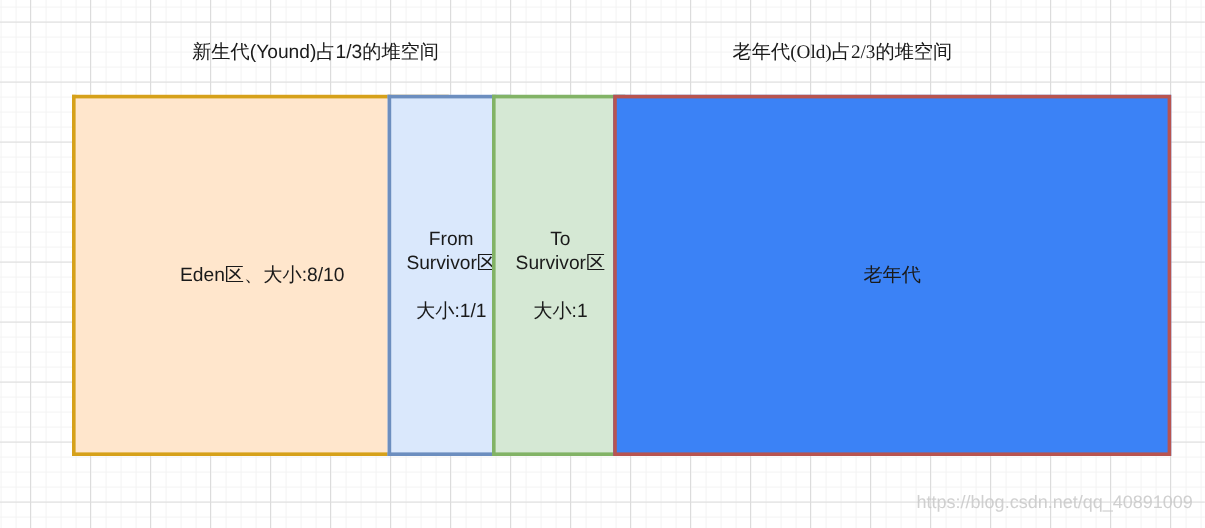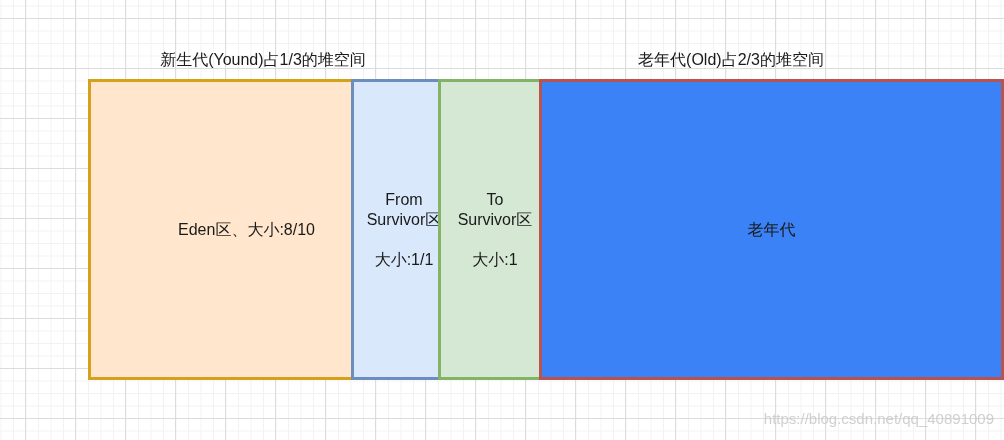--- a/index.html
+++ b/index.html
@@ -11,48 +11,48 @@
       linear-gradient(to bottom, #dcdcdc 1px, transparent 1px),
       linear-gradient(to right, #f2f2f2 1px, transparent 1px),
       linear-gradient(to bottom, #f2f2f2 1px, transparent 1px);
     background-size: 50px 50px, 50px 50px, 12.5px 12.5px, 12.5px 12.5px;
     background-position: 25px 18px, 25px 18px, 0.5px 5.5px, 0.5px 5.5px;
     font-family: "Liberation Sans", "DejaVu Sans", sans-serif;
     color: #1a1a1a;
   }
   .title {
     position: absolute; top: 33px; height: 22px; line-height: 22px;
-    font-size: 16px; text-align: center; white-space: nowrap; margin-top: 16px;
+    font-size: 16px; text-align: center; white-space: nowrap;
   }
   .box {
     position: absolute; top: 79px; height: 301px; box-sizing: border-box;
     border-width: 3px; border-style: solid;
     display: flex; align-items: center; justify-content: center;
-    text-align: center; font-size: 16px; line-height: 20px; margin-left: 28px;
+    text-align: center; font-size: 16px; line-height: 20px;
   }
   .eden { left: 60px; width: 314px; background: #ffe6cc; border-color: #d6a11a; }
   .from { left: 323px; width: 103px; background: #dae8fc; border-color: #6c8ebf; }
   .to   { left: 410px; width: 111px;  background: #d5e8d4; border-color: #82b366; }
   .old  { left: 511px; width: 465px; background: #3b82f6; border-color: #b85450; }
   .eden { border-right-width: 0; }
   .from { border-right-width: 0; }
   .to   { border-right-width: 0; }
   .from { border-left-color: #6c8ebf; }
   .stack { display: flex; flex-direction: column; align-items: center; }
   .gap { height: 20px; }
   .watermark {
     position: absolute; right: 10px; top: 410px; font-size: 15px;
     color: rgba(200,200,200,0.85); white-space: nowrap;
   }
 </style>
 </head>
 <body>
 
 <div class="title" style="left:123px; width:280px;">新生代(Yound)占1/3的堆空间</div>
-<div class="title" style="left:611px; width:240px;">老年代(Old)占2/3的堆空间</div>
+<div class="title" style="left:582px; width:240px;font-family:Liberation Serif, serif;">老年代(Old)占2/3的堆空间</div>
 
 <div class="box eden">
   <span>Eden区、大小:8/10</span>
 </div>
 
 <div class="box from">
   <div class="stack">
     <span>From</span>
     <span>Survivor区</span>
     <span class="gap"></span>

